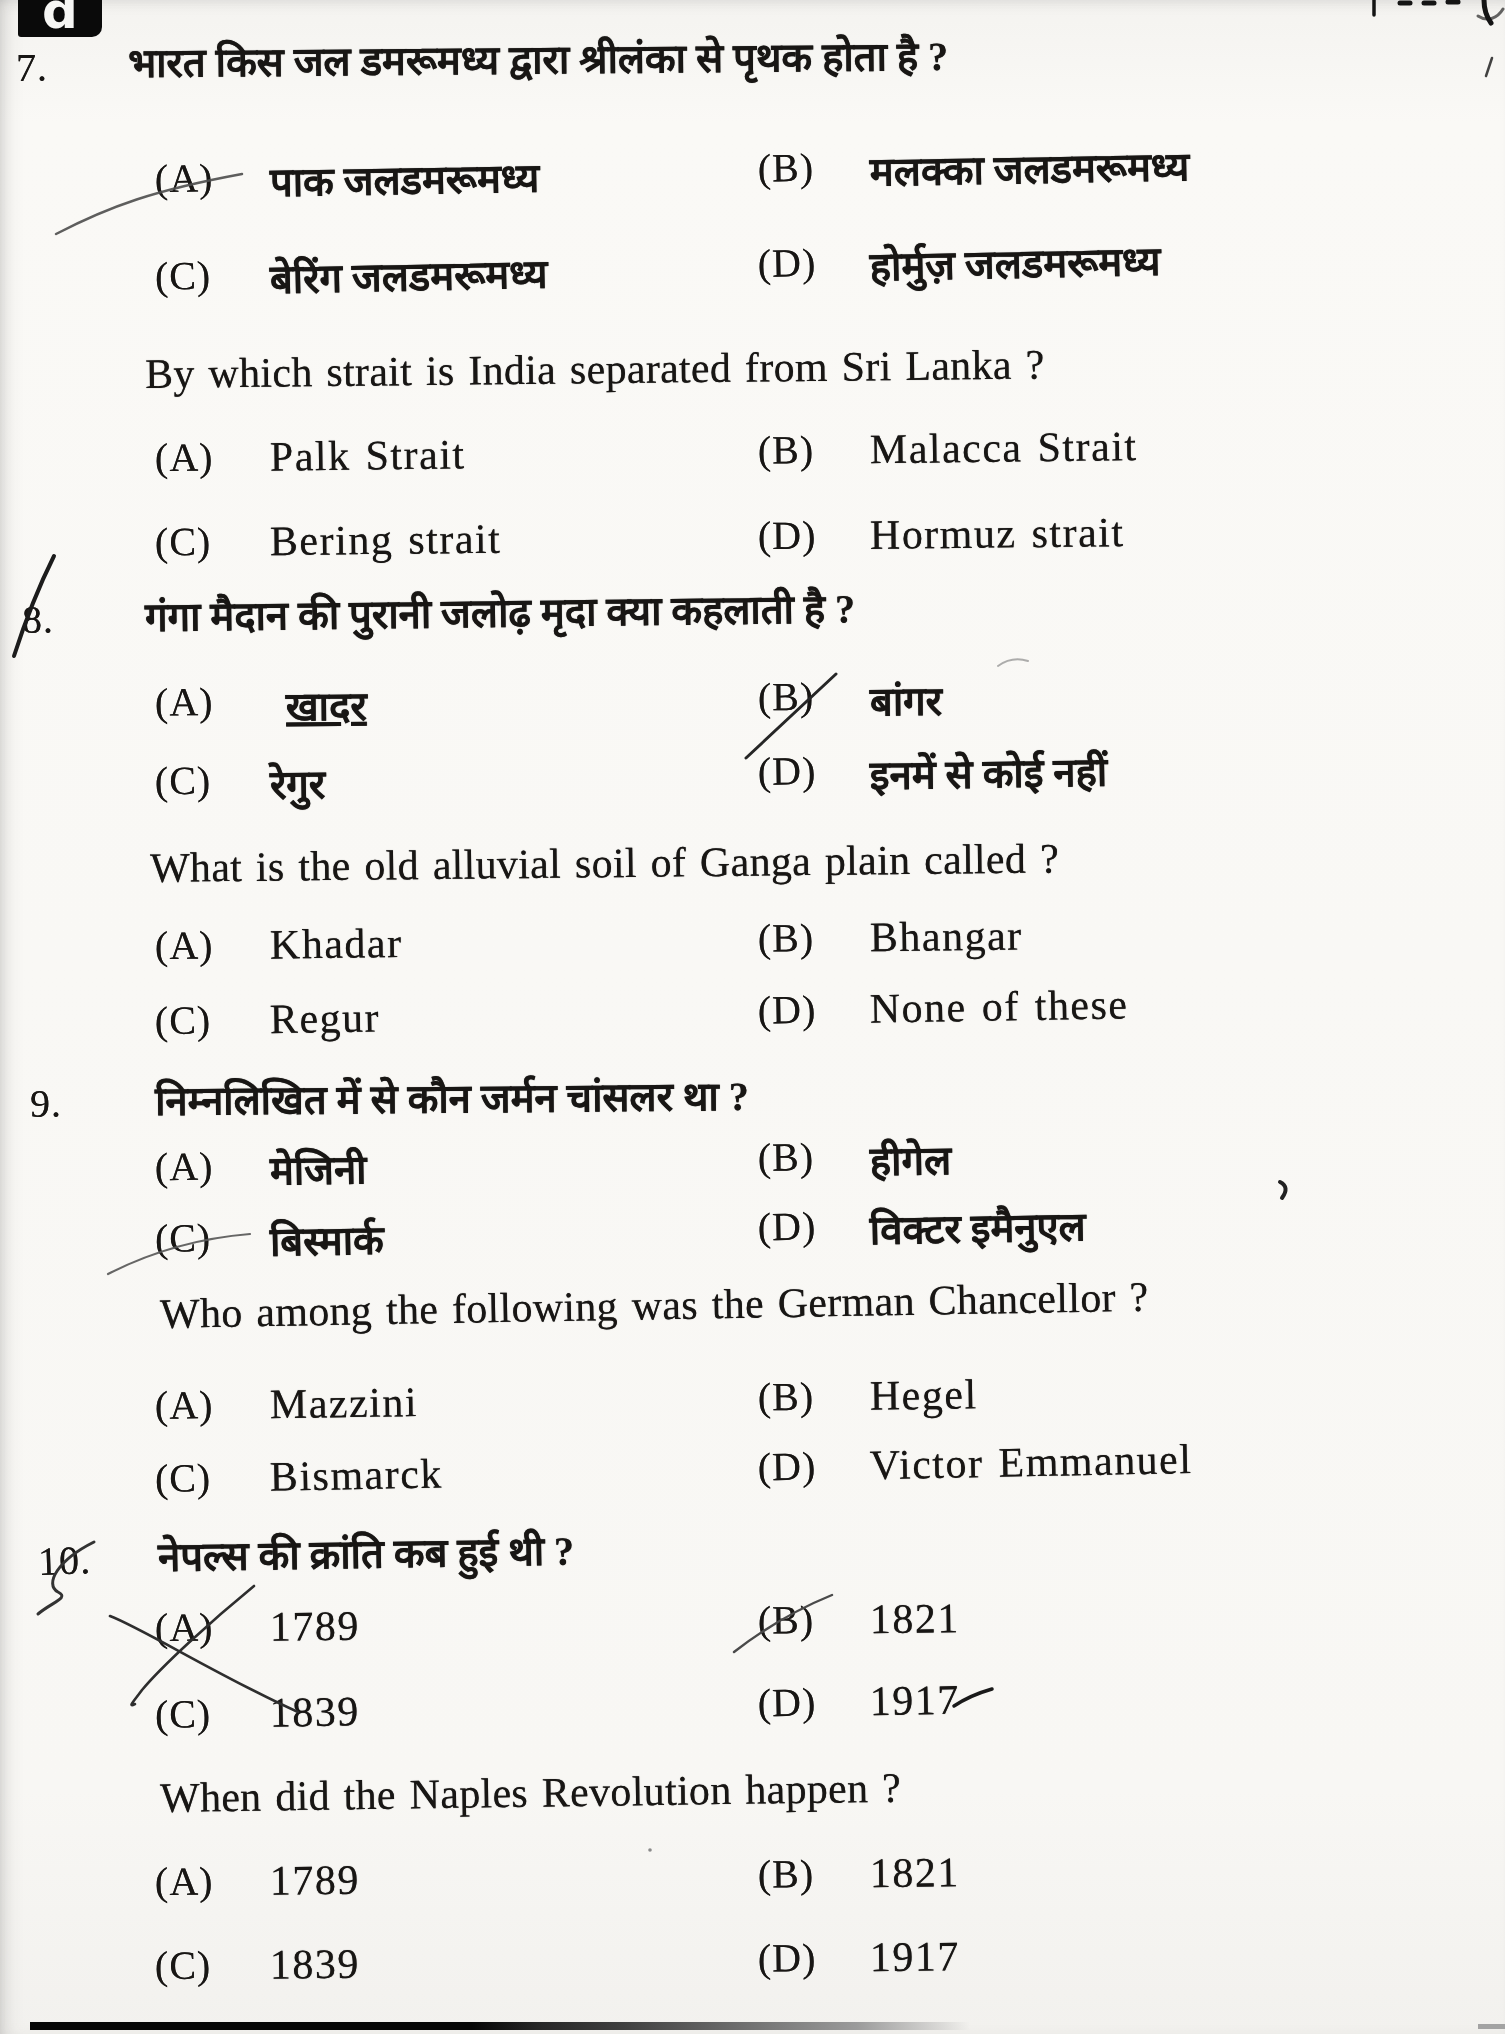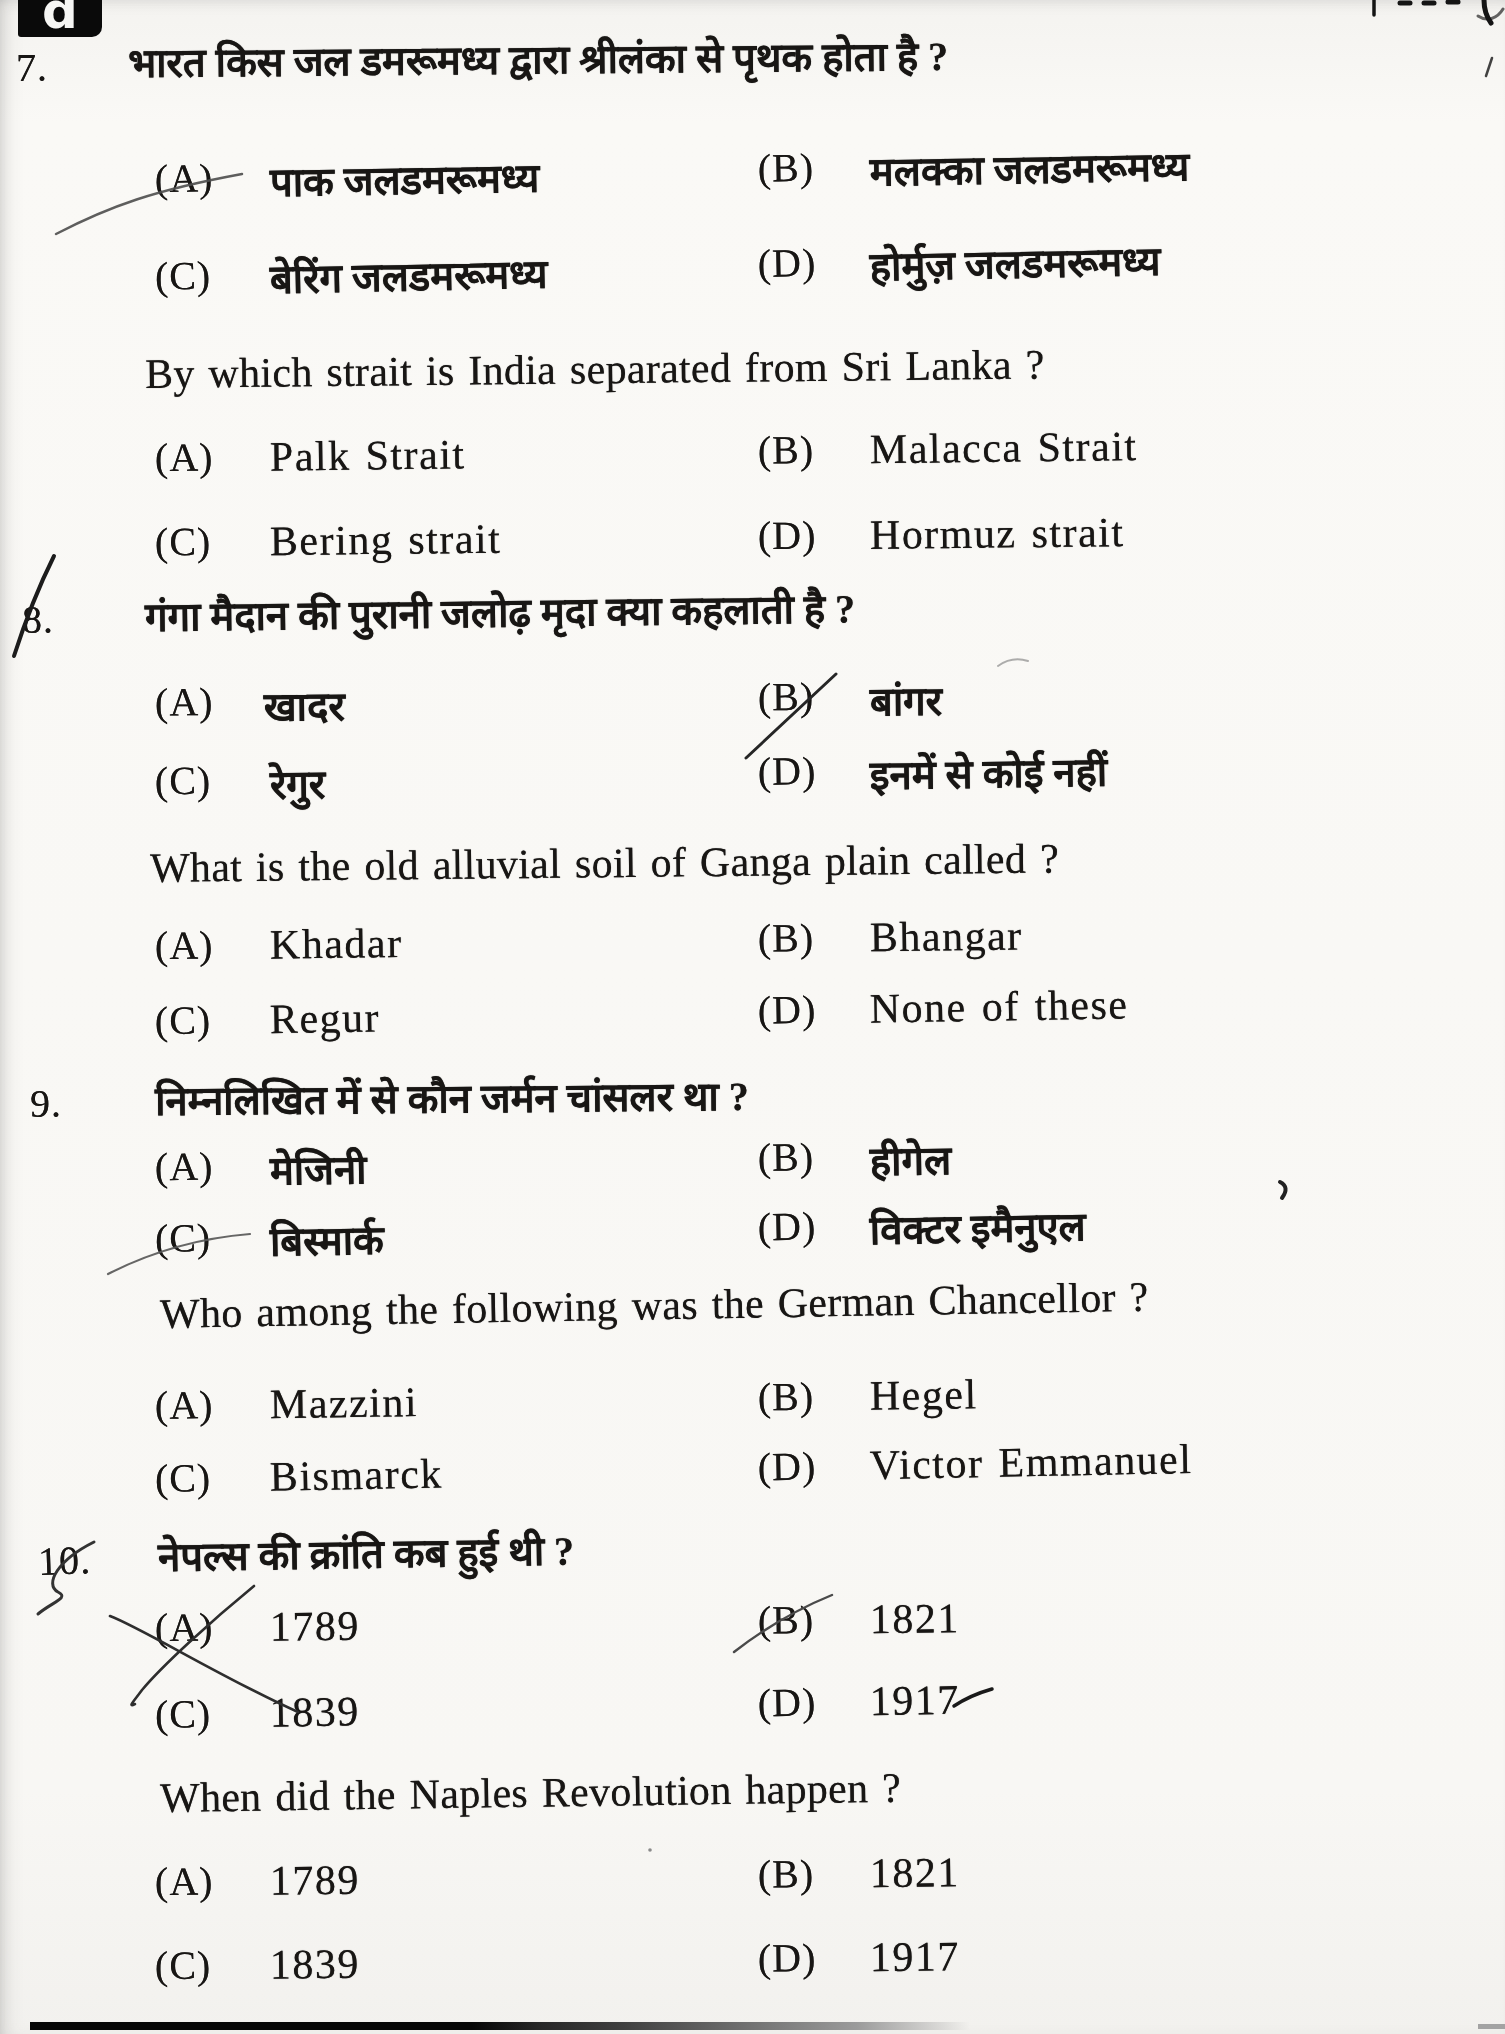--- a/index.html
+++ b/index.html
@@ -76,21 +76,21 @@
       <div class="optrow" style="top: 520px; transform: rotate(-0.6deg);">
         <span class="optletter" style="left: 155px;">(C)</span>
         <span class="opttext english" style="left: 270px;">Bering strait</span>
         <span class="optletter" style="left: 758px;">(D)</span>
         <span class="opttext english" style="left: 870px;">Hormuz strait</span>
       </div>
       <div class="qnum" style="left: 22px; top: 596px; transform: rotate(0deg);">8.</div>
       <div class="qline hindi" lang="hi" style="left: 145px; top: 588px; transform: rotate(-0.7deg);">गंगा मैदान की पुरानी जलोढ़ मृदा क्या कहलाती है ?</div>
       <div class="optrow" style="top: 680px; transform: rotate(-0.5deg);">
         <span class="optletter" style="left: 155px;">(A)</span>
-        <span class="opttext hindi" lang="hi" style="left: 264px;">खादर</span>
+        <span class="opttext hindi" lang="hi" style="left: 286px; text-decoration: underline;">खादर</span>
         <span class="optletter" style="left: 758px;">(B)</span>
         <span class="opttext hindi" lang="hi" style="left: 870px;">बांगर</span>
       </div>
       <div class="optrow" style="top: 760px; transform: rotate(-0.9deg);">
         <span class="optletter" style="left: 155px;">(C)</span>
         <span class="opttext hindi" lang="hi" style="left: 270px;">रेगुर</span>
         <span class="optletter" style="left: 758px;">(D)</span>
         <span class="opttext hindi" lang="hi" style="left: 870px;">इनमें से कोई नहीं</span>
       </div>
       <div class="qline english" style="left: 150px; top: 844px; transform: rotate(-0.6deg);">What is the old alluvial soil of Ganga plain called ?</div>

